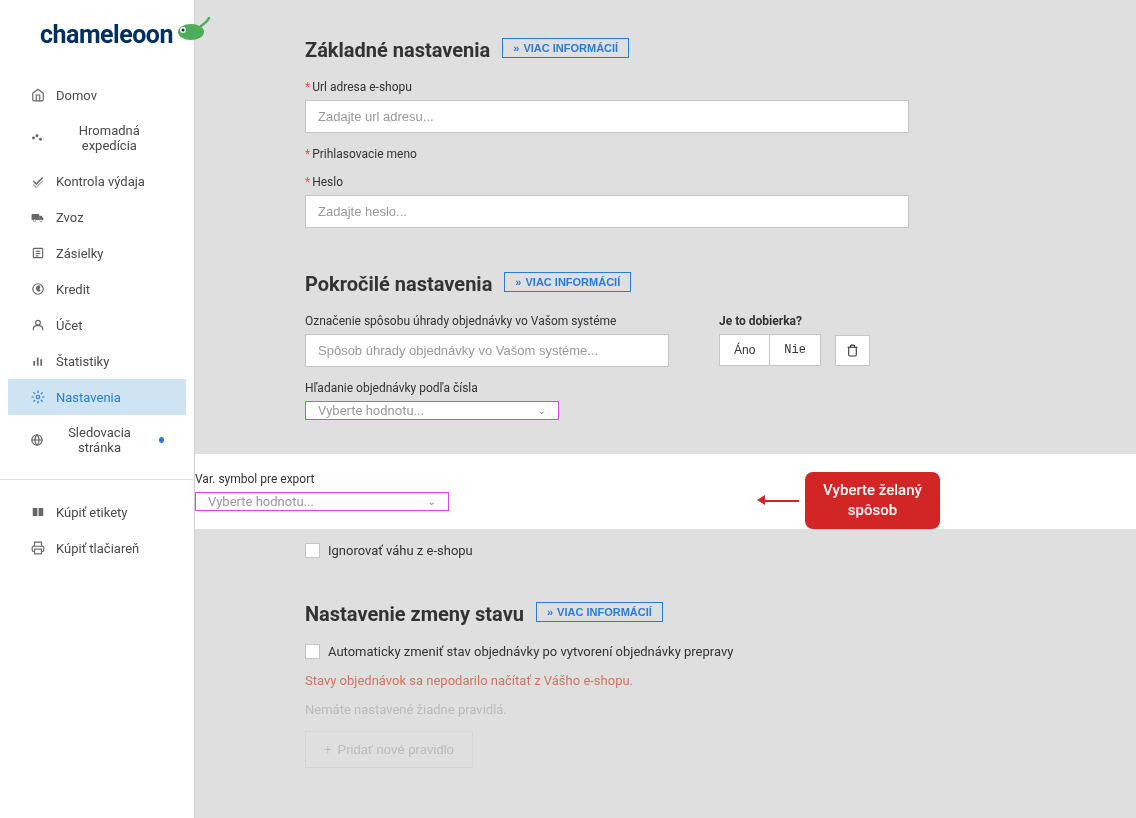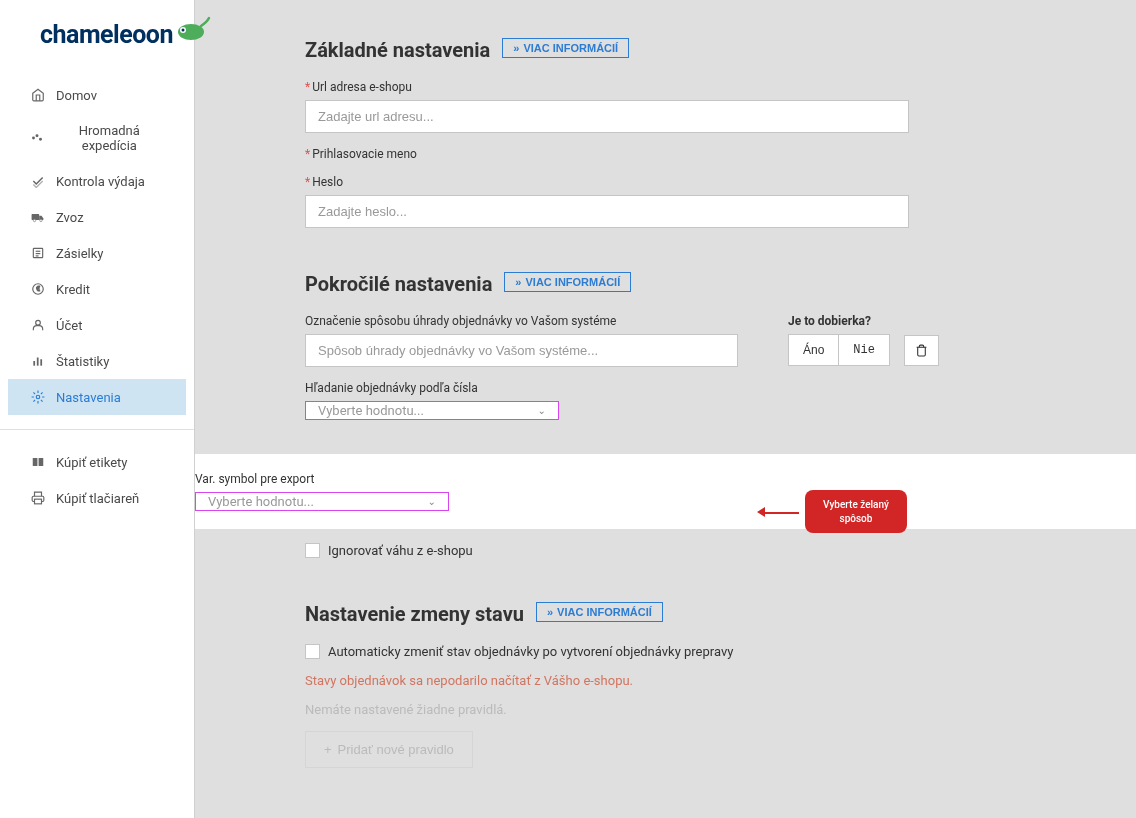--- a/index.html
+++ b/index.html
@@ -40,27 +40,27 @@
     
     .two-col { display: flex; gap: 50px; }
     .col-1 { flex: 0 0 auto; }
     .col-2 { flex: 0 0 auto; }
     .radio-group { display: flex; gap: 0; align-items: center; }
     .radio-btn { border: 1px solid #c5c5c5; background: white; padding: 8px 14px; font-size: 12px; cursor: pointer; color: #333; }
     .radio-btn + .radio-btn { margin-left: -1px; font-family: Liberation Mono, monospace; }
     .icon-btn { border: 1px solid #c5c5c5; background: white; padding: 8px 10px; cursor: pointer; margin-left: 14px; display: inline-flex; align-items: center; justify-content: center; }
     .delete-icon { width: 13px; height: 13px; }
     
-    .form-input-370 { width: 433px; }
+    .form-input-370 { width: 364px; }
     
     
     .highlight-section { background: white; margin: 0 -110px 0 -110px; padding: 18px 20px 18px 110px; position: relative; }
     .highlight-section .form-select { width: 254px; }
     
-    .callout { position: absolute; left: 720px; top: 36px; background: #d22525; color: white; padding: 8px 18px; border-radius: 8px; font-size: 10px; text-align: center; line-height: 1.35; font-weight: 500; }
+    .callout { position: absolute; left: 720px; top: 18px; background: #d22525; color: white; padding: 8px 18px; border-radius: 8px; font-size: 15px; text-align: center; line-height: 1.35; font-weight: 500; }
     .callout::before { content: ''; position: absolute; left: -42px; top: 50%; width: 36px; height: 2px; background: #d22525; }
     .callout::after { content: ''; position: absolute; left: -48px; top: 50%; transform: translateY(-50%); width: 0; height: 0; border-right: 8px solid #d22525; border-top: 5px solid transparent; border-bottom: 5px solid transparent; }
     
     .checkbox-row { display: flex; align-items: center; gap: 8px; margin-bottom: 14px; }
     .checkbox { width: 15px; height: 15px; border: 1px solid #c5c5c5; background: white; }
     .checkbox-label { font-size: 13px; color: #333; }
     
     .disabled-text { color: #bbb; font-size: 13px; margin-bottom: 14px; }
     .error-text { color: #d27560; font-size: 13px; margin-bottom: 14px; }
     .disabled-btn { border: 1px solid #d5d5d5; background: transparent; color: #bbb; padding: 10px 18px; font-size: 13px; display: inline-flex; align-items: center; gap: 6px; cursor: not-allowed; }
@@ -167,20 +167,31 @@
         <span>Štatistiky</span>
       </div>
       <div class="nav-item active">
         <span class="icon">
           <svg width="14" height="14" viewBox="0 0 24 24" fill="none" stroke="#2b7cd3" stroke-width="2">
               <circle cx="12" cy="12" r="3"></circle>
               <path d="M12 1v4M12 19v4M4.2 4.2l2.8 2.8M17 17l2.8 2.8M1 12h4M19 12h4M4.2 19.8L7 17M17 7l2.8-2.8"></path>
             </svg>
         </span>
         <span>Nastavenia</span>
+      </div>
+      <div class="nav-item">
+        <span class="icon">
+          <svg width="14" height="14" viewBox="0 0 24 24" fill="none" stroke="#666" stroke-width="2">
+              <circle cx="12" cy="12" r="9"></circle>
+              <line x1="3" y1="12" x2="21" y2="12"></line>
+              <path d="M12 3a13 13 0 0 1 0 18M12 3a13 13 0 0 0 0 18"></path>
+            </svg>
+        </span>
+        <span>Sledovacia stránka</span>
+        <span class="nav-dot"></span>
       </div>
     </div>
 
     <div class="nav-divider"></div>
 
     <div class="nav-section">
       <div class="nav-item">
         <span class="icon">
           <svg width="14" height="14" viewBox="0 0 24 24" fill="#666">
               <rect x="3" y="5" width="8" height="14" rx="1"></rect>

